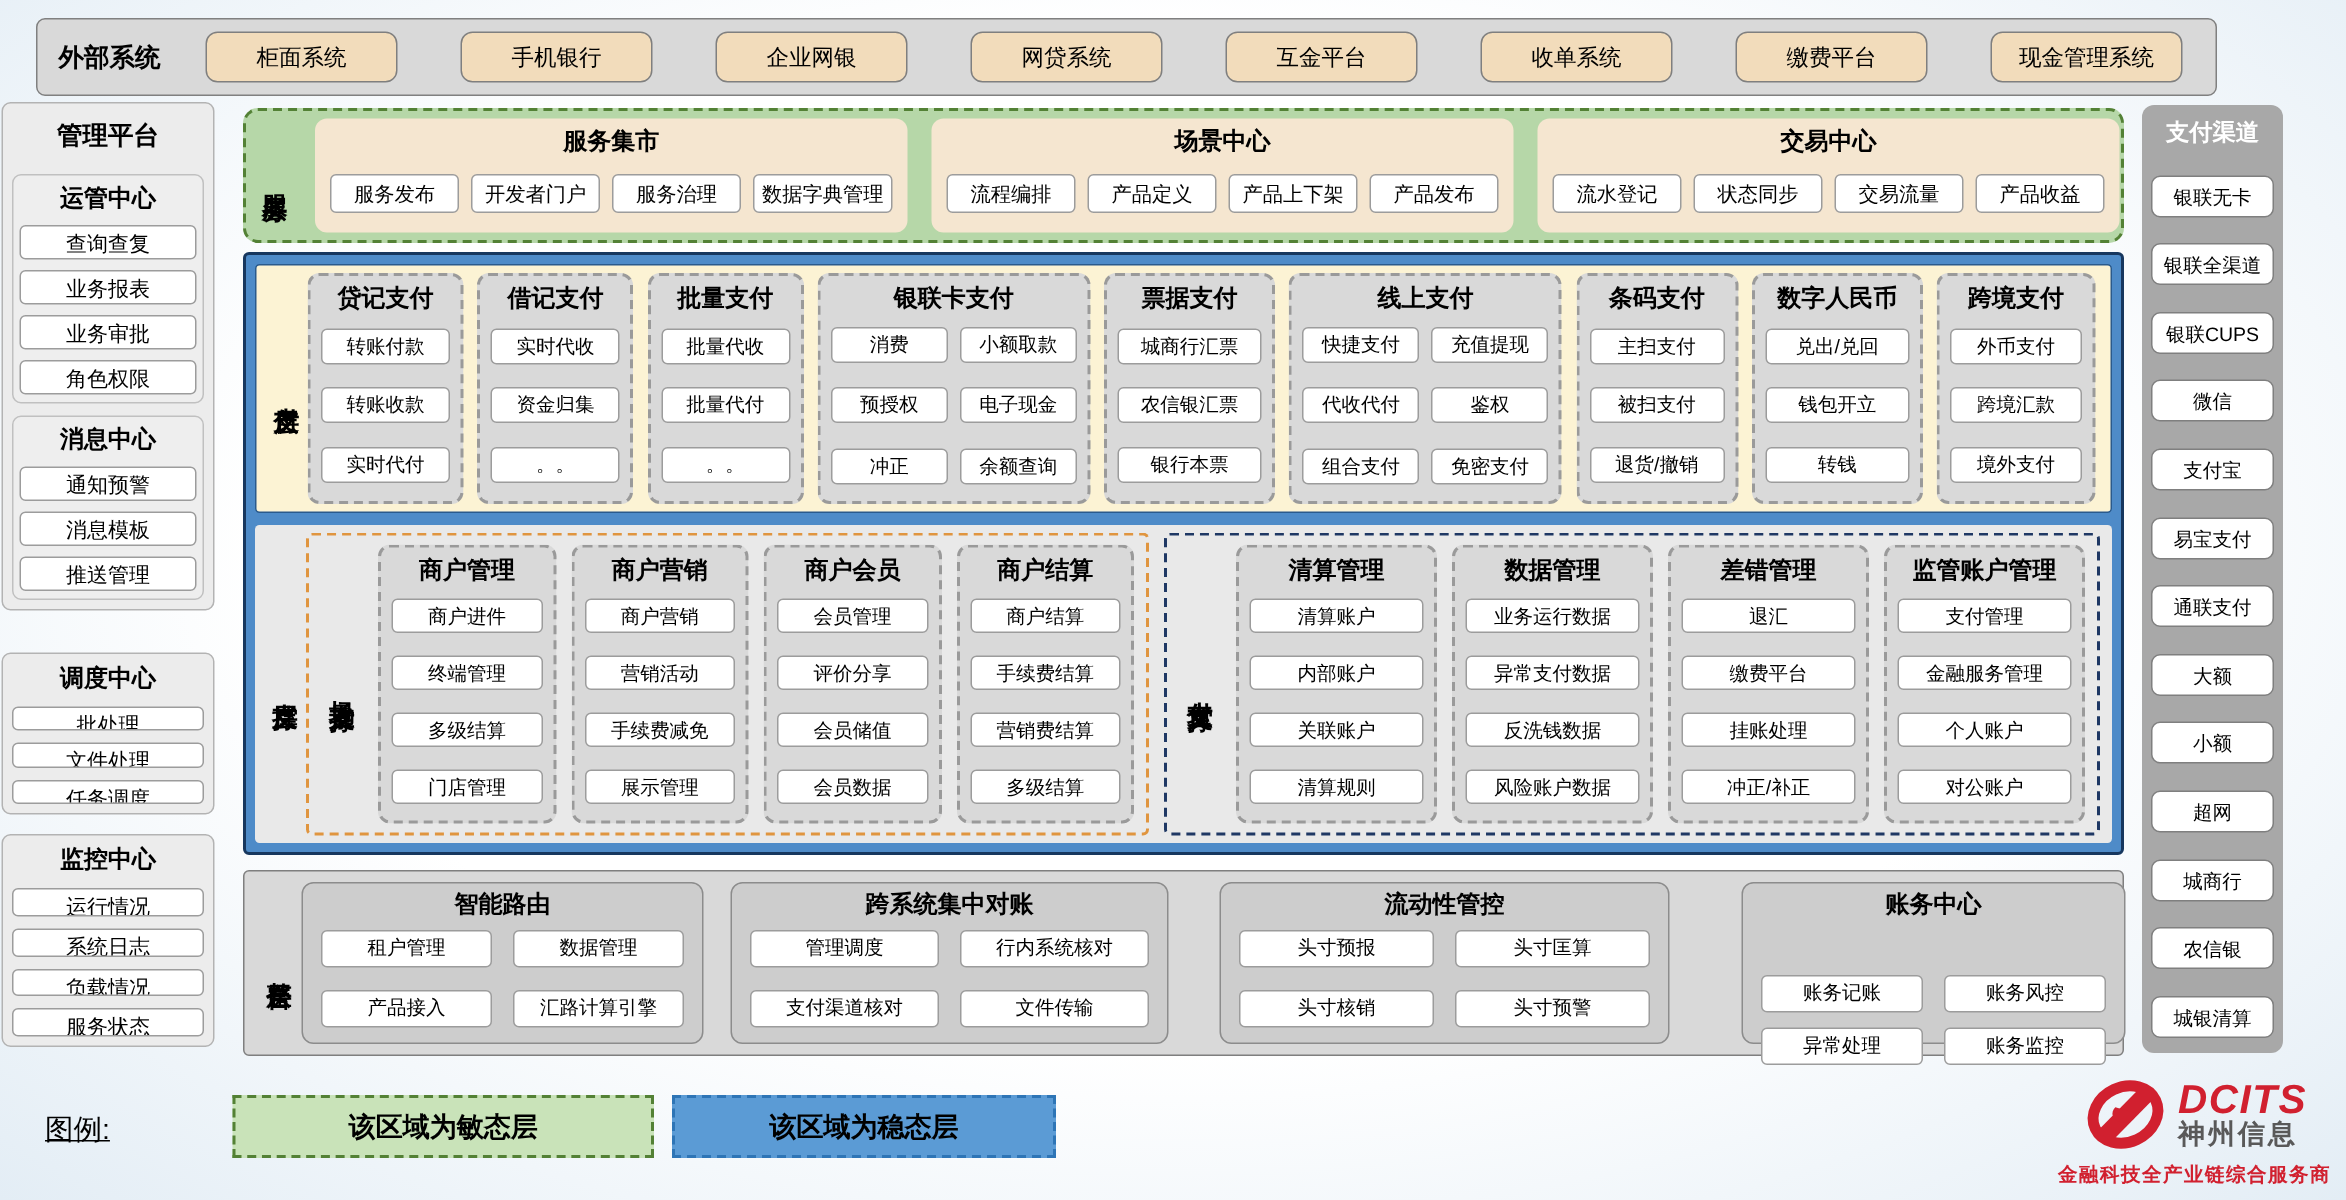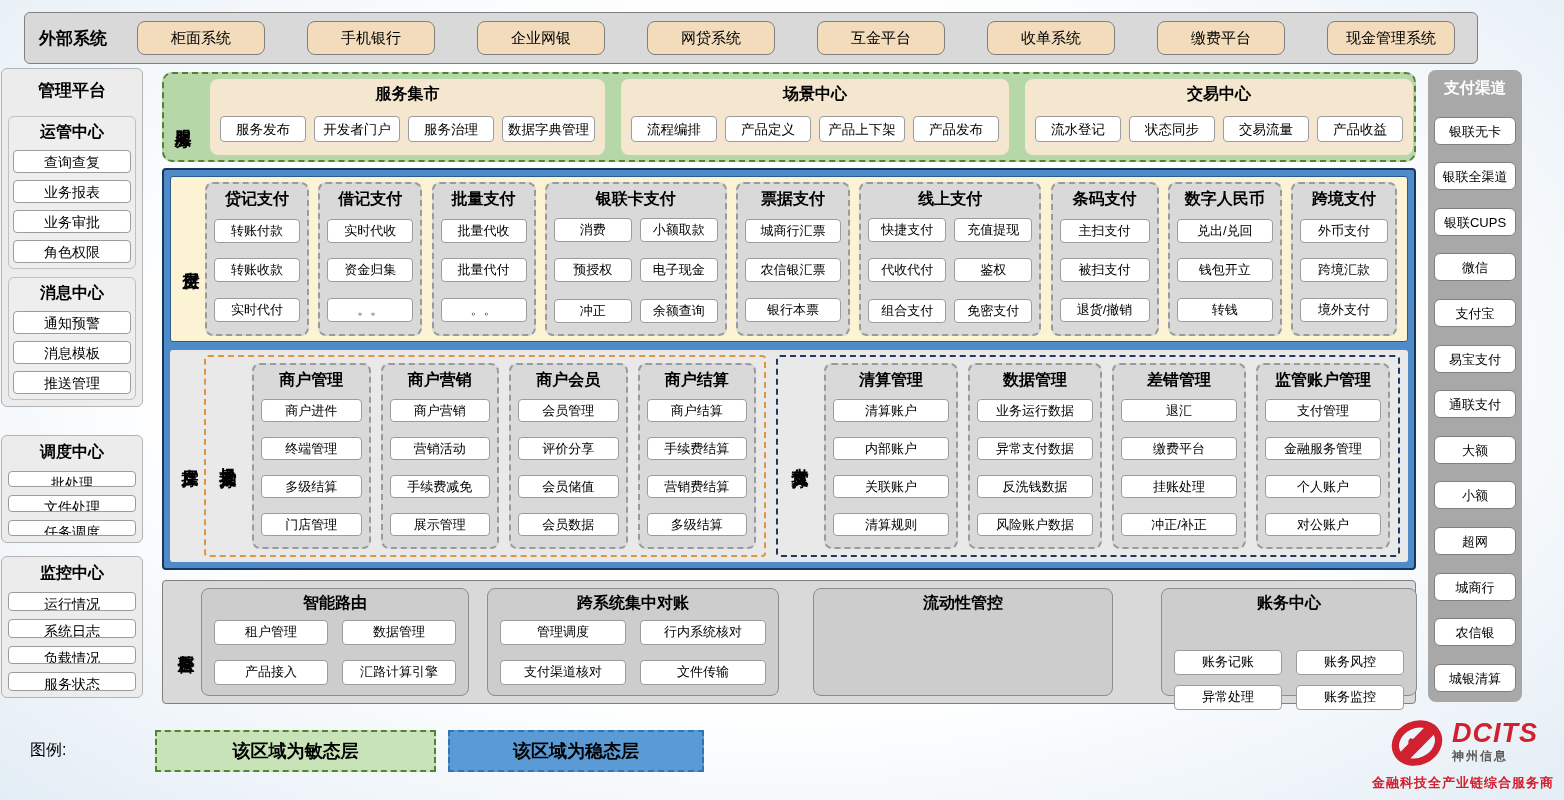--- a/index.html
+++ b/index.html
@@ -96,33 +96,33 @@
 
   
   #channels { left:1428px; top:70px; width:94px; height:632px; background:#a8a8a8;
               border-radius:8px; padding:8px 6px 10px 6px; display:flex;
               flex-direction:column; justify-content:space-between; }
   #channels .ch-title { color:#fff; font-weight:bold; font-size:15.5px; text-align:center; }
   #channels .btn { height:28px; line-height:21px; border-radius:6px; font-size:13px;
                    border-color:#7f7f7f; }
 
   
-  #legend-label { left:30px; top:740px; font-size:16px; }
+  #legend-label { left:30px; top:740px; font-size:19px;text-decoration:underline; }
   .legend-box { top:730px; height:42px; display:flex; align-items:center; justify-content:center;
                 font-weight:bold; font-size:18px; }
   #legend-agile { left:155px; width:281px; background:#c9e3b9; border:2px dashed #538135; }
   #legend-stable { left:448px; width:256px; background:#5b9bd5; border:2px dashed #2e75b6; }
 
   
   #logo { right:8px; bottom:8px; width:186px; display:flex; flex-direction:column;
           align-items:center; gap:2px; }
   #logo .row { display:flex; align-items:center; gap:6px; }
   #logo .brand { color:#d1202f; font-weight:bold; font-size:27px; font-style:italic;
                  letter-spacing:1px; line-height:26px; }
-  #logo .cname { color:#595959; font-weight:bold; font-size:12px; letter-spacing:2px; line-height:20px; }
+  #logo .cname { color:#595959; font-weight:bold; font-size:18px; letter-spacing:2px; line-height:20px; }
   #logo .tagline { color:#d1202f; font-weight:bold; font-size:13px; white-space:nowrap;
                    letter-spacing:1px; }
 </style>
 </head>
 <body>
 
 <div id="topbar" class="abs">
   <div class="bar-label">外部系统</div>
   <div class="bar-btns">
       <div class="pill">柜面系统</div>
@@ -388,20 +388,26 @@
           <div class="g-title">跨系统集中对账</div>
           <div class="pgrid2">
             <div class="btn sm">管理调度</div>
             <div class="btn sm">行内系统核对</div>
             <div class="btn sm">支付渠道核对</div>
             <div class="btn sm">文件传输</div>
           </div>
         </div>
         <div class="int-group int-g2">
           <div class="g-title">流动性管控</div>
+          <div class="pgrid2">
+            <div class="btn sm">头寸预报</div>
+            <div class="btn sm">头寸匡算</div>
+            <div class="btn sm">头寸核销</div>
+            <div class="btn sm">头寸预警</div>
+          </div>
         </div>
         <div class="int-group int-g3">
           <div class="g-title">账务中心</div>
           <div class="pgrid2">
             <div class="btn sm">账务记账</div>
             <div class="btn sm">账务风控</div>
             <div class="btn sm">异常处理</div>
             <div class="btn sm">账务监控</div>
           </div>
         </div>

